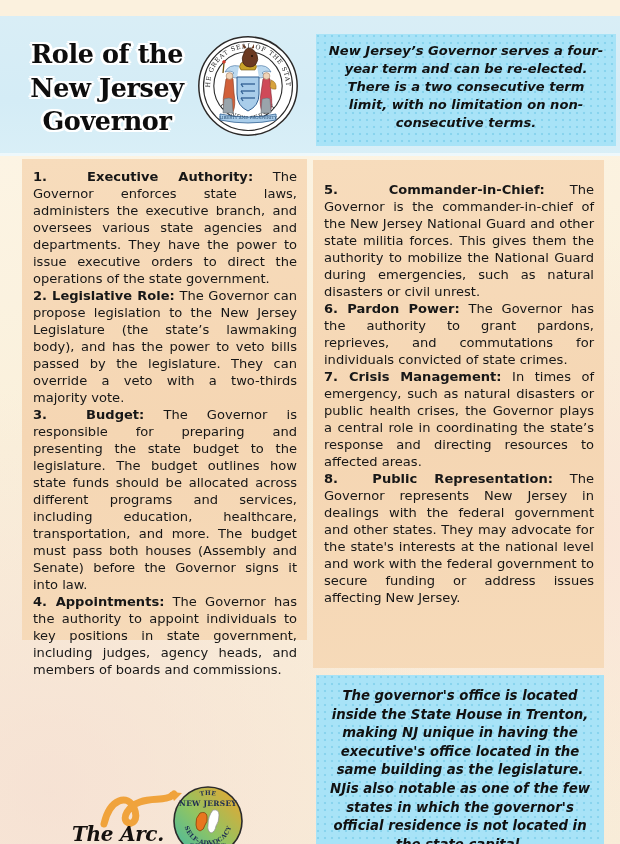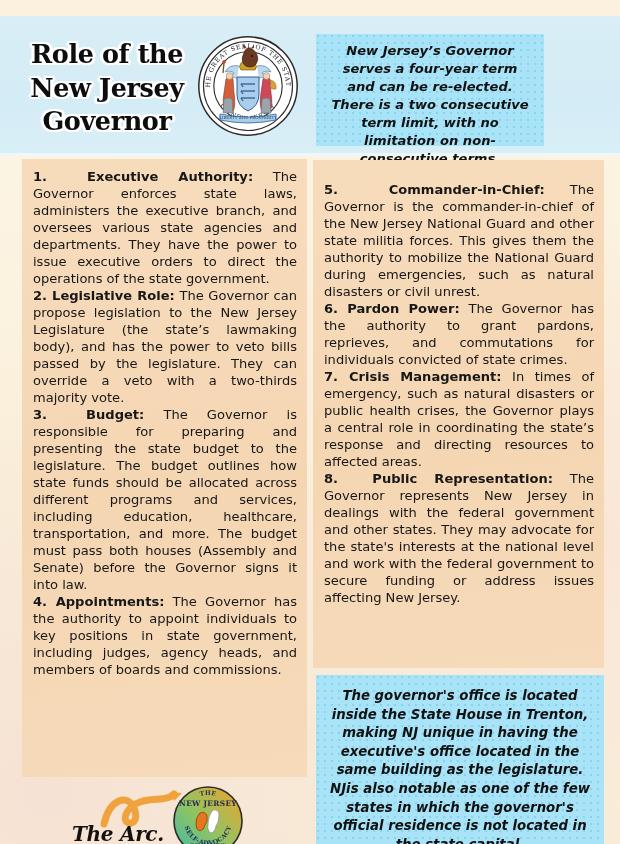--- a/index.html
+++ b/index.html
@@ -81,21 +81,21 @@
       #a8e3f7;
     color: #111111;
     font-family: "DejaVu Sans", sans-serif;
     font-style: italic;
     font-weight: bold;
     text-align: center;
   }
   #fact-top {
     left: 316px;
     top: 18px;
-    width: 228px;
+    width: 300px;
     height: 112px;
     font-size: 13.1px;
     line-height: 1.37;
     padding: 8px 12px 0 12px;
     box-sizing: border-box;
   }
   #fact-bottom {
     left: 316px;
     top: 659px;
     width: 288px;
@@ -110,21 +110,21 @@
   
   .content-panel {
     position: absolute;
     background: linear-gradient(175deg, #f7dcbc 0%, #f5d6b3 55%, #f6dab9 100%);
     box-sizing: border-box;
   }
   #panel-left {
     left: 22px;
     top: 143px;
     width: 285px;
-    height: 618px;
+    height: 481px;
     padding: 9px 10px 0 11px;
   }
   #panel-right {
     left: 313px;
     top: 144px;
     width: 291px;
     height: 508px;
     padding: 21px 10px 0 11px;
   }
   .body-text {

